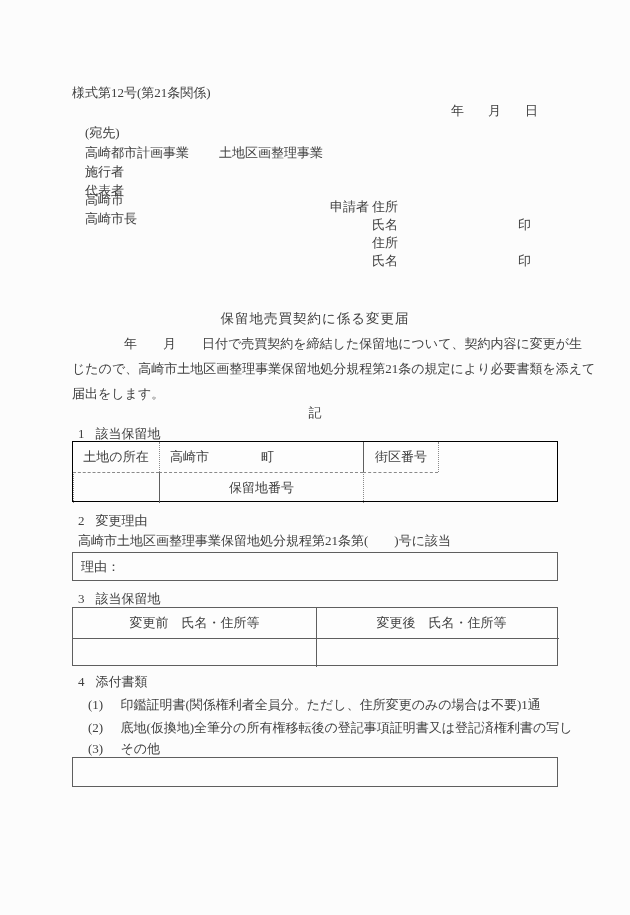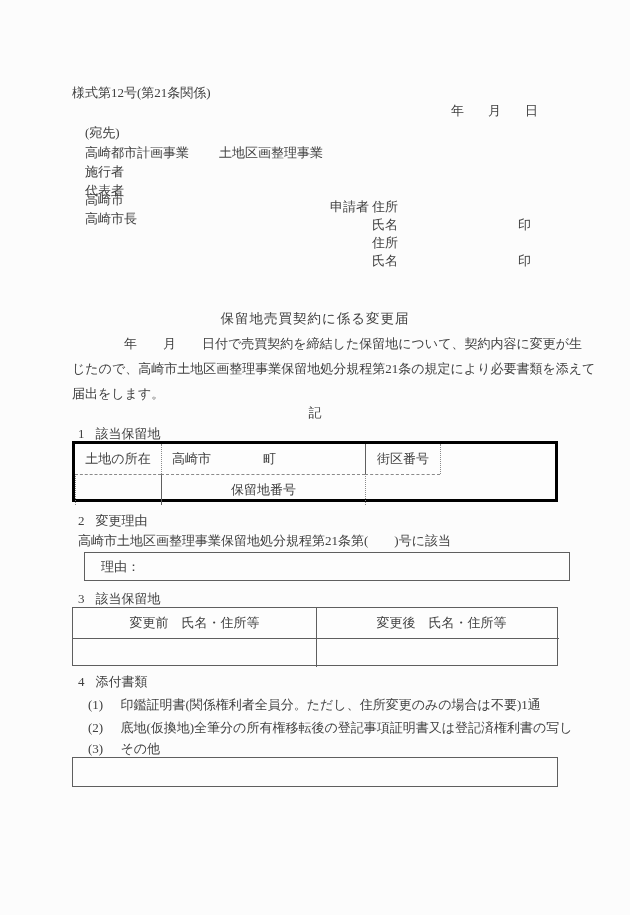--- a/index.html
+++ b/index.html
@@ -22,43 +22,43 @@
   .pair{display:flex;gap:13px;flex-direction:column;}
   
   .sec-head{display:flex;gap:11px;}
   
   .table1{
     position:absolute;left:72px;top:441px;
     width:486px;height:61px;
     display:grid;
     grid-template-columns:86px 204px 75px 121px;
     grid-template-rows:30px 31px;
-    border:3px solid #000000;
+    border:1px solid #000000;
     box-sizing:border-box;
     background:#fdfdfd;
   }
   .table1 .cell{
     display:flex;align-items:center;
     font-size:13px;
     box-sizing:border-box;
     overflow:hidden;
   }
   .table1 .lab{justify-content:center;}
   .table1 .val{justify-content:flex-start;padding-left:10px;}
   .table1 .dotl{border-left:1px dotted #8a8a8a;}
   .table1 .soll{border-left:1px solid #5f5f5f;}
   .table1 .r2{border-top:1px dashed #8a8a8a;}
   
   .reasonbox{
-    position:absolute;left:84px;top:552px;
+    position:absolute;left:72px;top:552px;
     width:486px;height:29px;
     border:1px solid #5f5f5f;
     box-sizing:border-box;
     display:flex;align-items:center;
-    padding-left:16px;
+    padding-left:8px;
     font-size:13px;
     background:#fdfdfd;
   }
   
   .table2{
     position:absolute;left:72px;top:607px;
     width:486px;height:59px;
     display:grid;
     grid-template-columns:243px 243px;
     grid-template-rows:30px 29px;

